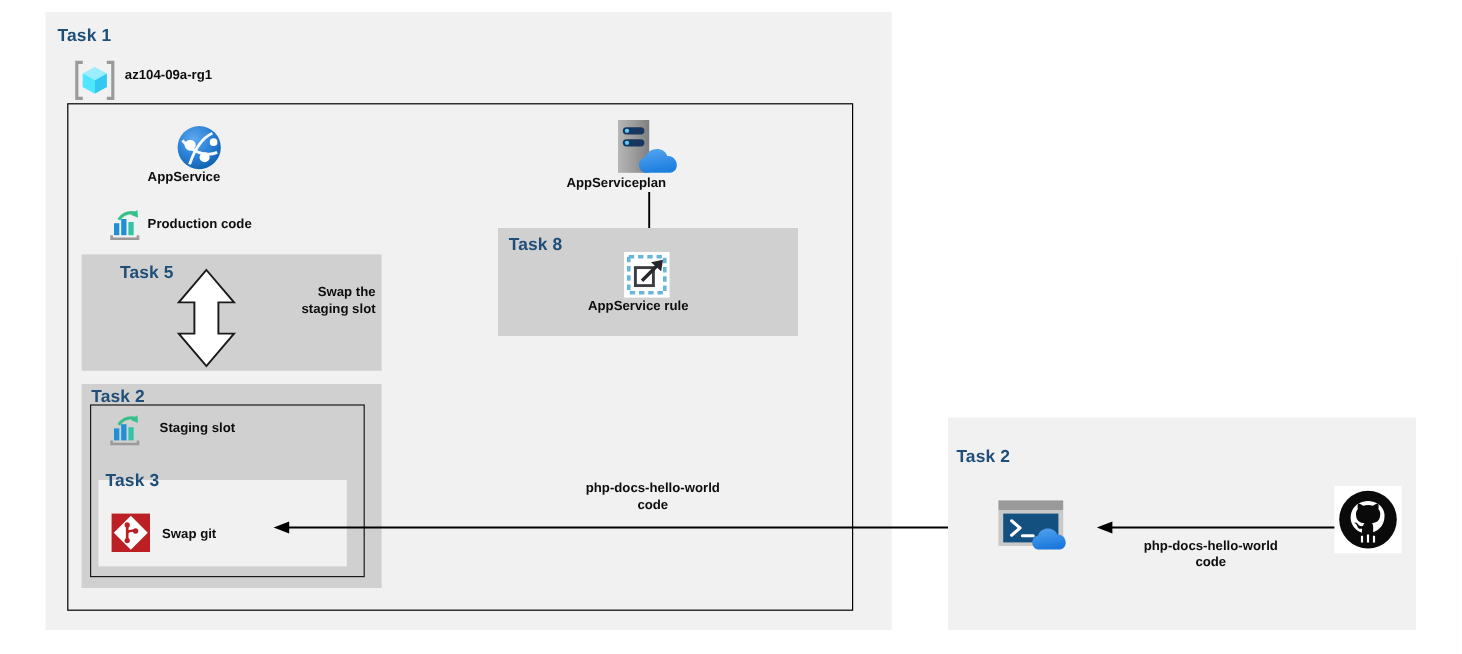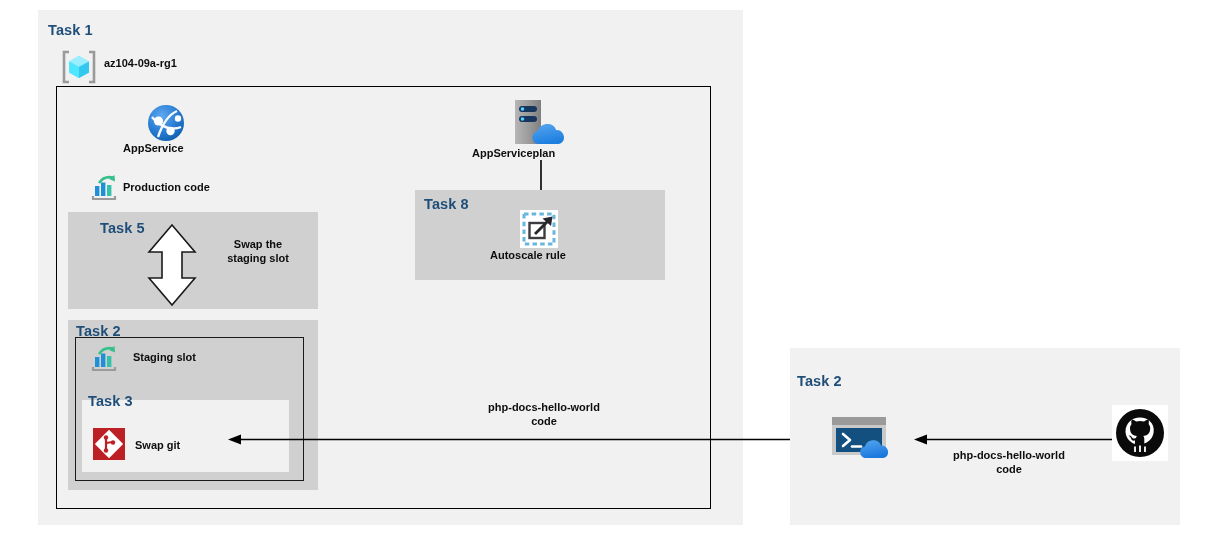--- a/index.html
+++ b/index.html
@@ -152,21 +152,21 @@
   </div>
   <div class="node-label" style="left:123px; top:181px;">Production code</div>
 
   <div class="task5-box"></div>
   <div class="task-label" style="left:76px; top:220px;margin-left:24px;">Task 5</div>
   <div class="icon" style="left:146px; top:223px;">
     <svg width="52" height="84" viewBox="0 0 52 84">
       <polygon points="26,2 49,29 36,29 36,55 49,55 26,82 3,55 16,55 16,29 3,29" fill="#ffffff" stroke="#1a1a1a" stroke-width="1.6" stroke-linejoin="miter"></polygon>
     </svg>
   </div>
-  <div class="node-label center" style="left:203px; top:238px; width:110px;">
+  <div class="node-label center" style="left:203px; top:238px; width:110px;text-align:right;">
     <span>Swap the</span><br>
     <span>staging slot</span>
   </div>
 
   <div class="task2-box">
     <div class="task2-inner"></div>
   </div>
   <div class="task-label" style="left:76px; top:323px;">Task 2</div>
 
   <div class="icon" style="left:90px; top:345px;">
@@ -234,21 +234,21 @@
 
   <div class="icon" style="left:520px; top:210px;">
     <svg width="38" height="38" viewBox="0 0 38 38">
       <rect x="0" y="0" width="38" height="38" fill="#ffffff"></rect>
       <rect x="4" y="4" width="30" height="30" fill="none" stroke="#69b6dd" stroke-width="3" stroke-dasharray="4.5 3.2"></rect>
       <rect x="9.5" y="13" width="15" height="15" fill="none" stroke="#3c3c41" stroke-width="2.4"></rect>
       <line x1="15" y1="24" x2="30" y2="9" stroke="#26262b" stroke-width="2.8"></line>
       <polygon points="32.5,6.5 31,16 22.5,8.5" fill="#26262b"></polygon>
     </svg>
   </div>
-  <div class="node-label" style="left:490px; top:249px;">Autoscale rule</div>
+  <div class="node-label" style="left:490px; top:249px;">AppService rule</div>
 
   <svg class="icon" style="left:228px; top:430px;" width="590" height="20">
     <line x1="12" y1="9.5" x2="588" y2="9.5" stroke="#000000" stroke-width="1.7"></line>
     <polygon points="0,9.5 13,4.5 13,14.5" fill="#000000"></polygon>
   </svg>
   <div class="node-label center" style="left:444px; top:401px; width:200px;">
     <span>php-docs-hello-world</span><br>
     <span>code</span>
   </div>
 

